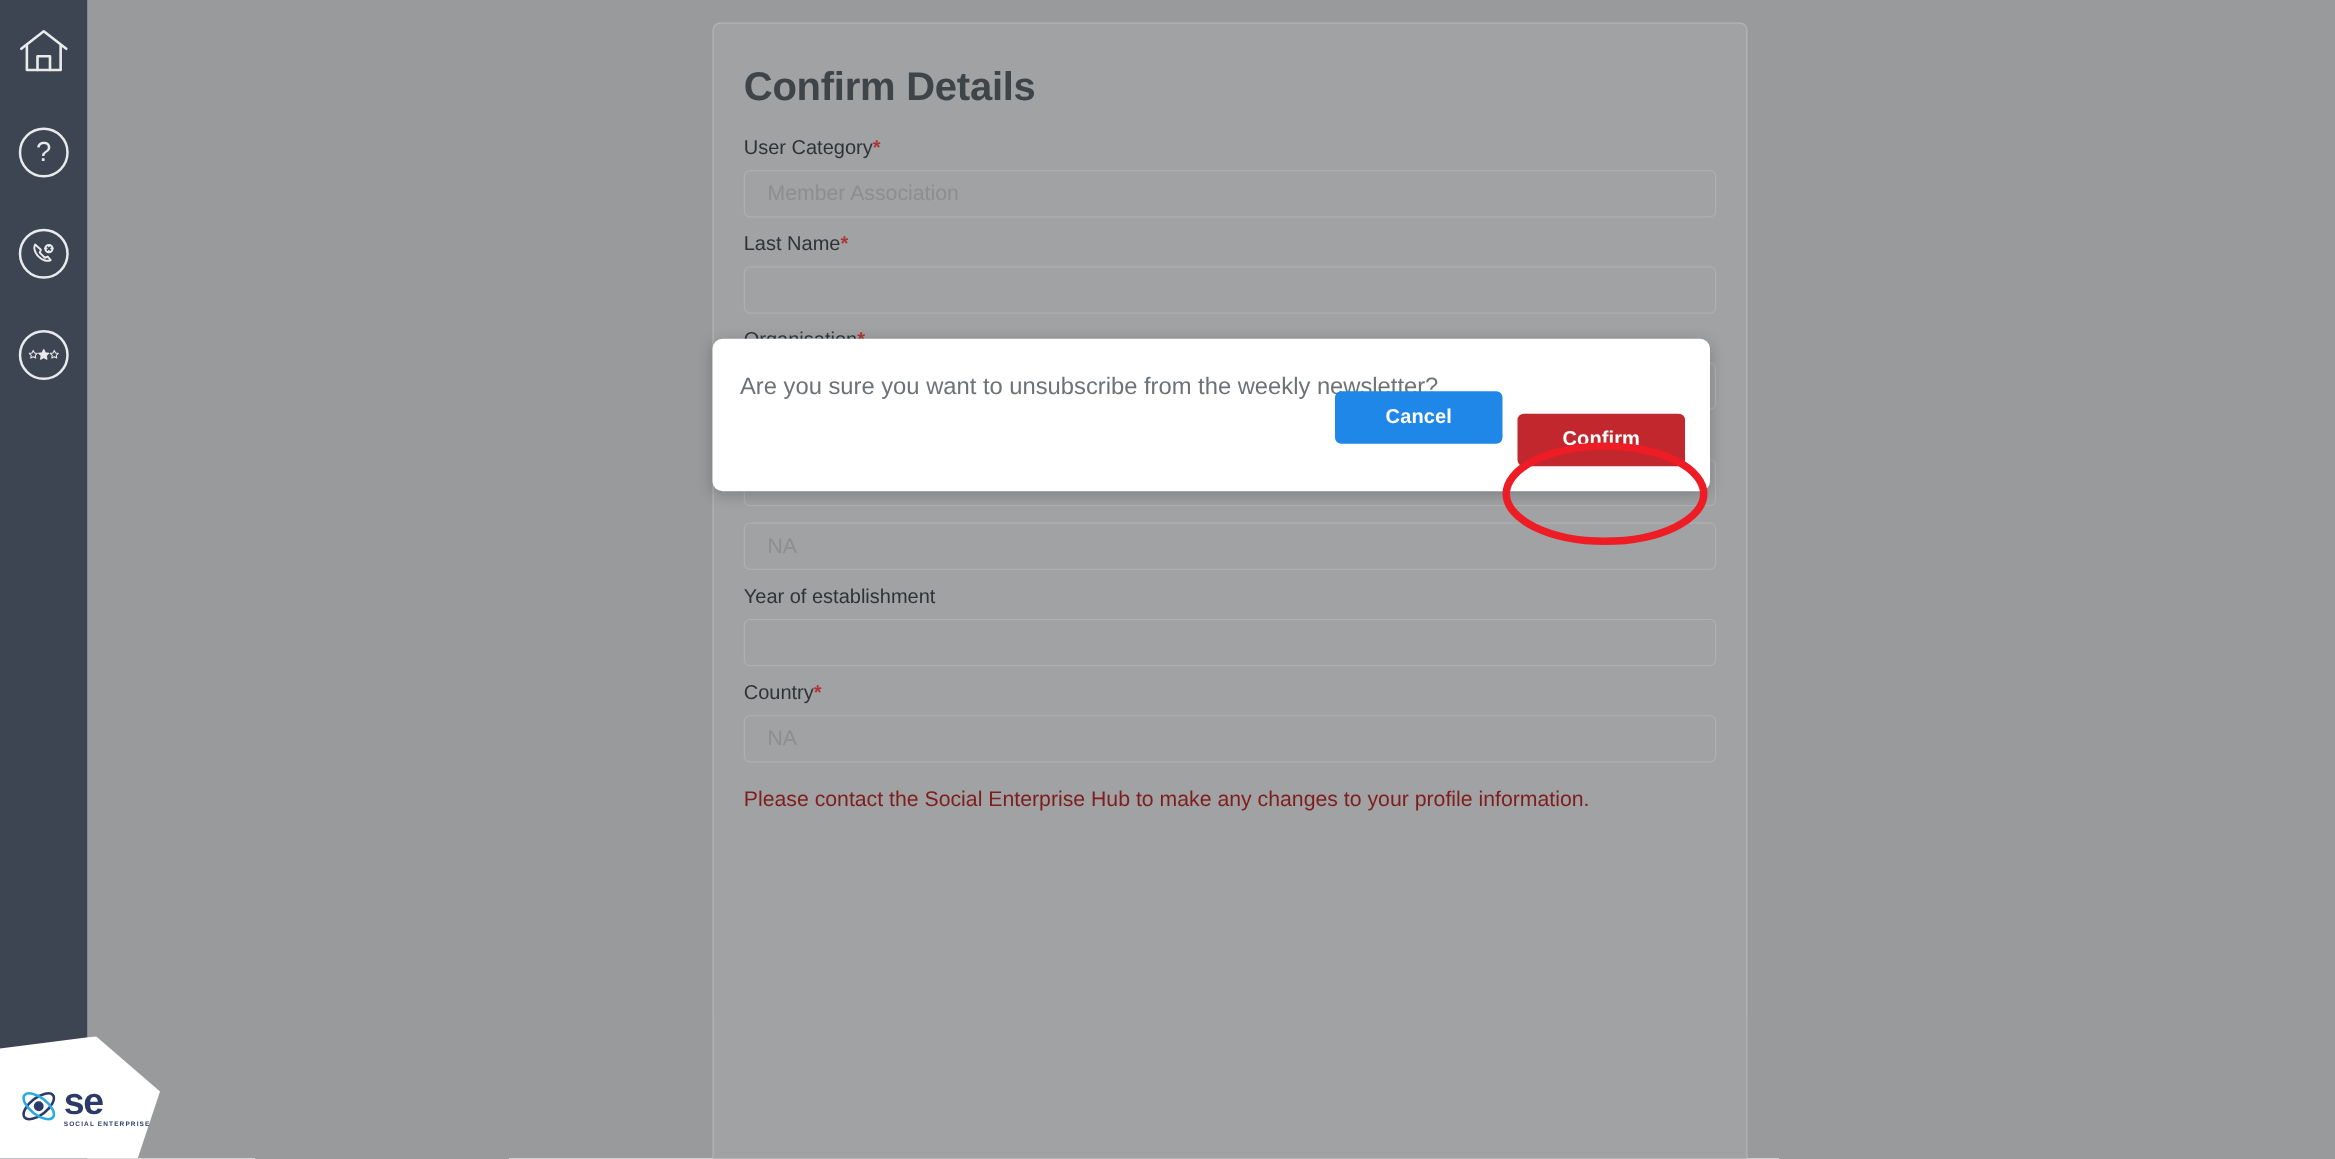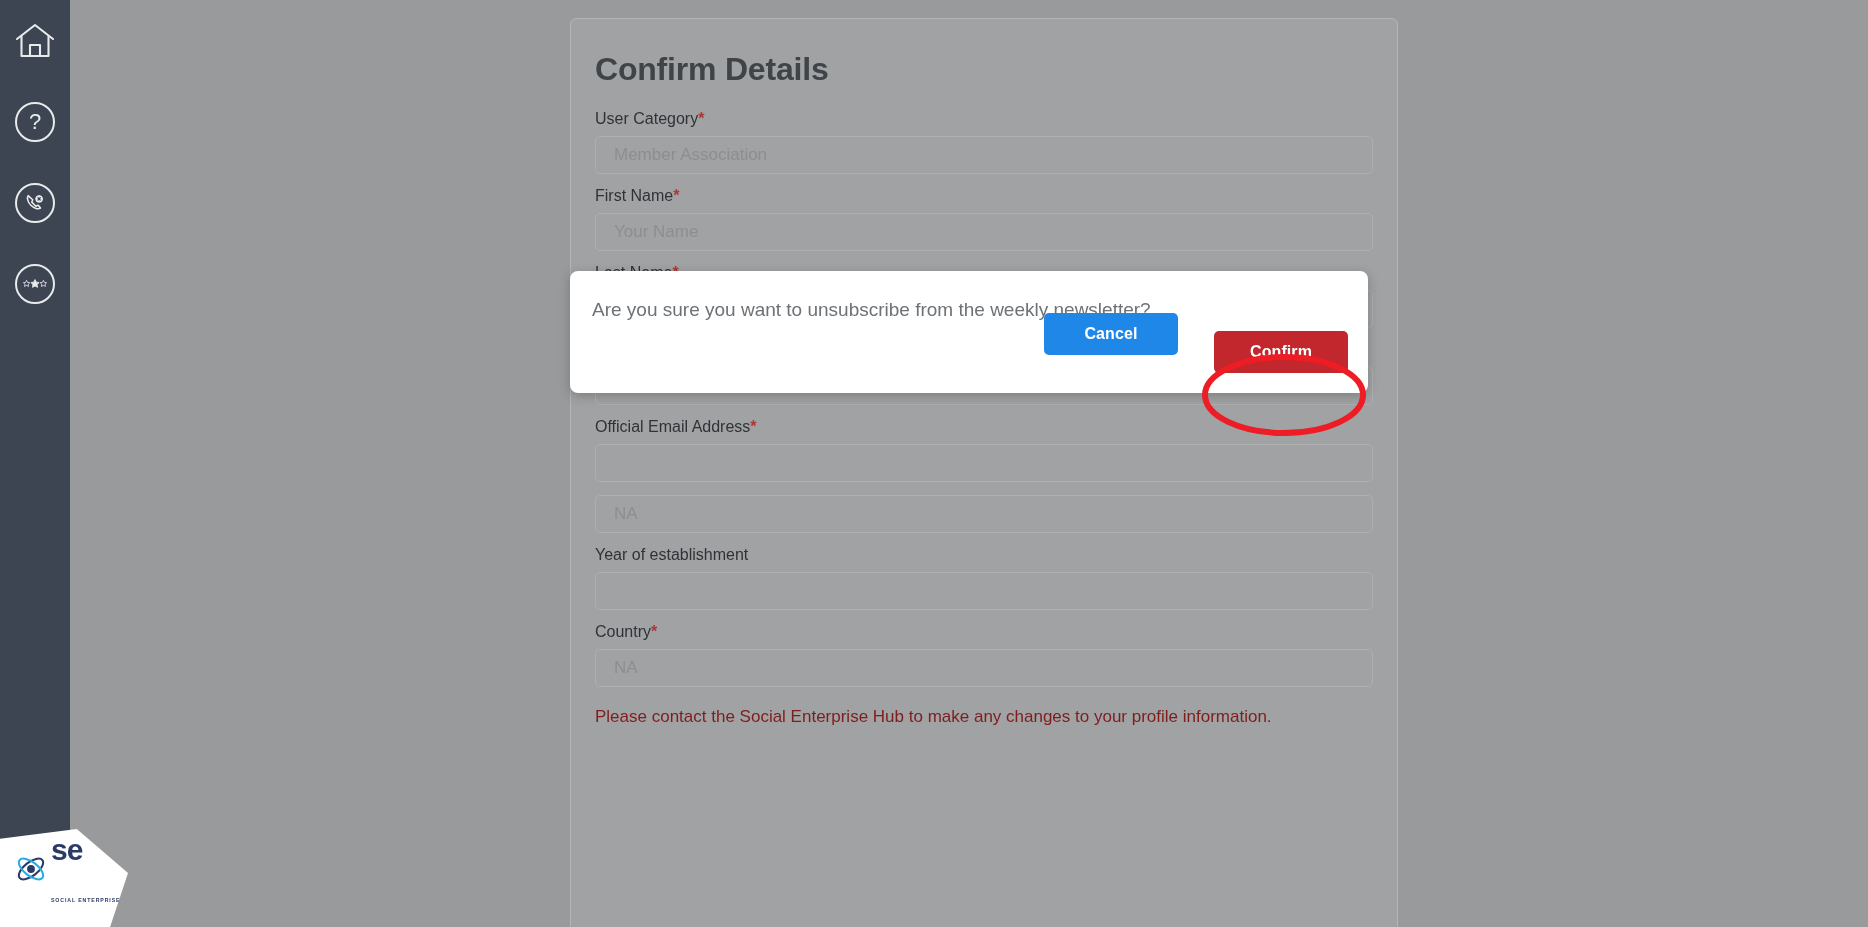--- a/index.html
+++ b/index.html
@@ -125,21 +125,21 @@
     position: absolute;
     left: 22px; top: 28px;
     font-size: 19px;
     color: #6d7276;
   }
   .modal-actions {
     position: absolute;
     right: 20px; bottom: 20px;
     display: flex;
     align-items: center;
-    gap: 36px;
+    gap: 12px;
   }
   .btn {
     border: none;
     border-radius: 5px;
     color: #ffffff;
     font-size: 16px;
     font-weight: bold;
     font-family: "Liberation Sans", sans-serif;
     cursor: pointer;
     height: 42px;
@@ -177,21 +177,21 @@
     clip-path: polygon(0% 10%, 60% 0%, 100% 45%, 86% 100%, 0% 100%);
   }
   .logo-wrap {
     position: absolute;
     left: 14px; bottom: 24px;
     display: flex;
     align-items: center;
     gap: 3px;
   }
   .logo-mark { width: 34px; height: 34px; }
-  .logo-text-wrap { display: flex; flex-direction: column; line-height: 1; gap: 32px; }
+  .logo-text-wrap { display: flex; flex-direction: column; line-height: 1; }
   .logo-se {
     font-size: 30px;
     font-weight: bold;
     color: #2b3a67;
     letter-spacing: -1px;
     font-family: "Liberation Sans", sans-serif;
   }
   .logo-sub {
     font-size: 5.2px;
     color: #2b3a67;
@@ -262,26 +262,20 @@
 
     <h1 class="card-title">Confirm Details</h1>
 
     <div class="field">
       <label class="field-label">
         <span>User Category</span><span class="req">*</span>
       </label>
       <input class="field-input" type="text" readonly="" placeholder="Member Association" style="">
     </div>
 
-    <div class="field">
-      <label class="field-label">
-        <span>First Name</span><span class="req">*</span>
-      </label>
-      <input class="field-input" type="text" readonly="" placeholder="Your Name" style="">
-    </div>
 
     <div class="field">
       <label class="field-label">
         <span>Last Name</span><span class="req">*</span>
       </label>
       <input class="field-input" type="text" readonly="" placeholder="" style="">
     </div>
 
     <div class="field">
       <label class="field-label">

